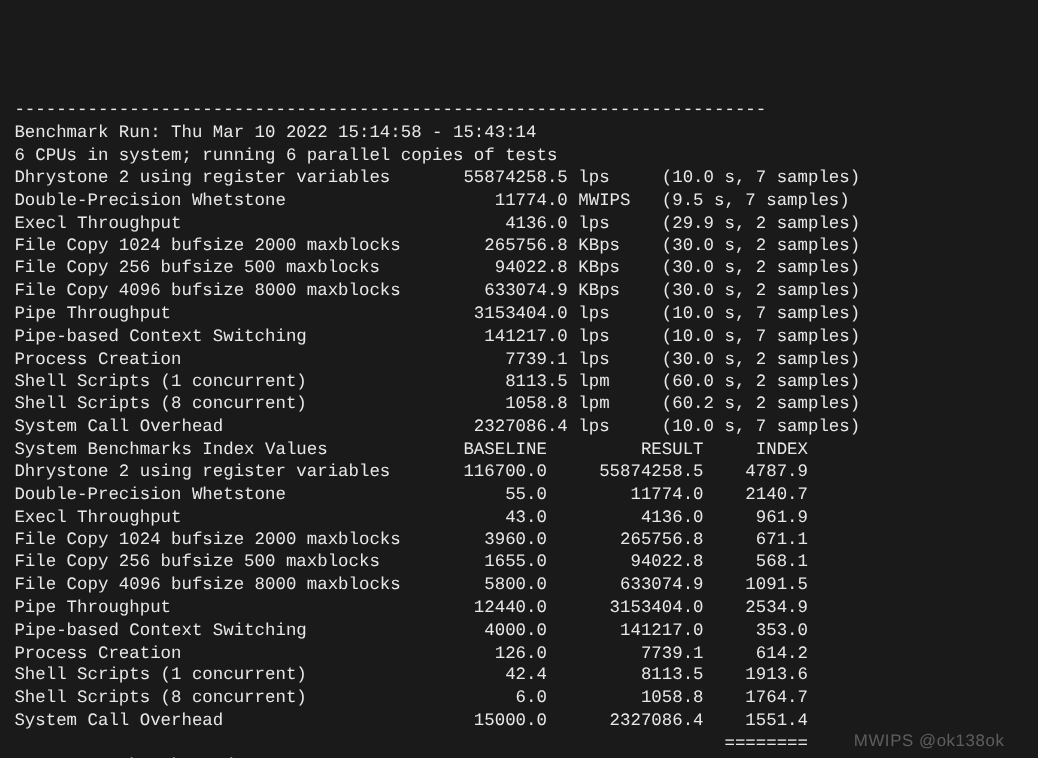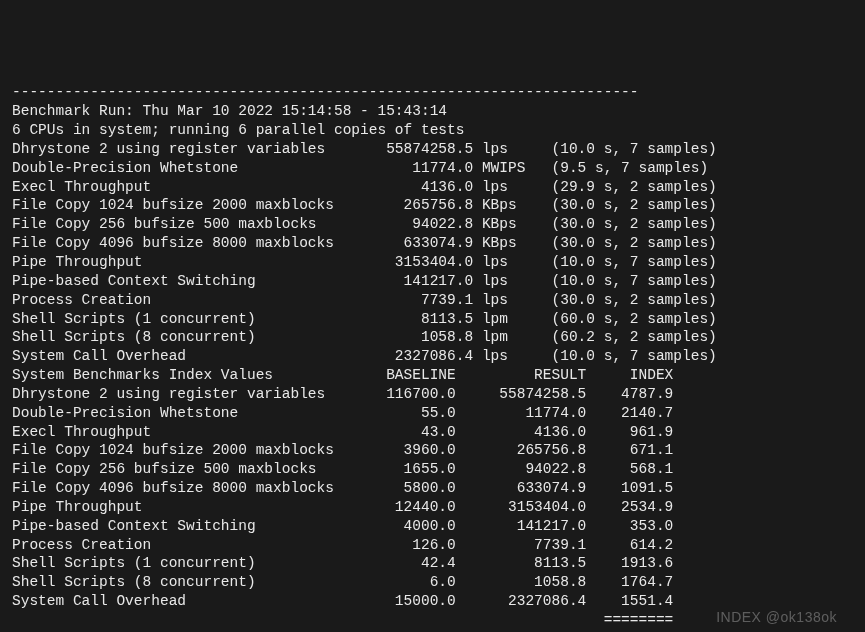--- a/index.html
+++ b/index.html
@@ -28,16 +28,16 @@
     letter-spacing: 0.5px;
     pointer-events: none;
   }
 </style>
 </head>
 <body>
 
 
 
 <div id="out"><div class="row">------------------------------------------------------------------------</div><div class="row">Benchmark Run: Thu Mar 10 2022 15:14:58 - 15:43:14</div><div class="row">6 CPUs in system; running 6 parallel copies of tests</div><div class="row"></div><div class="row">Dhrystone 2 using register variables       55874258.5 lps     (10.0 s, 7 samples)</div><div class="row">Double-Precision Whetstone                    11774.0 MWIPS   (9.5 s, 7 samples)</div><div class="row">Execl Throughput                               4136.0 lps     (29.9 s, 2 samples)</div><div class="row">File Copy 1024 bufsize 2000 maxblocks        265756.8 KBps    (30.0 s, 2 samples)</div><div class="row">File Copy 256 bufsize 500 maxblocks           94022.8 KBps    (30.0 s, 2 samples)</div><div class="row">File Copy 4096 bufsize 8000 maxblocks        633074.9 KBps    (30.0 s, 2 samples)</div><div class="row">Pipe Throughput                             3153404.0 lps     (10.0 s, 7 samples)</div><div class="row">Pipe-based Context Switching                 141217.0 lps     (10.0 s, 7 samples)</div><div class="row">Process Creation                               7739.1 lps     (30.0 s, 2 samples)</div><div class="row">Shell Scripts (1 concurrent)                   8113.5 lpm     (60.0 s, 2 samples)</div><div class="row">Shell Scripts (8 concurrent)                   1058.8 lpm     (60.2 s, 2 samples)</div><div class="row">System Call Overhead                        2327086.4 lps     (10.0 s, 7 samples)</div><div class="row"></div><div class="row">System Benchmarks Index Values             BASELINE         RESULT     INDEX</div><div class="row">Dhrystone 2 using register variables       116700.0     55874258.5    4787.9</div><div class="row">Double-Precision Whetstone                     55.0        11774.0    2140.7</div><div class="row">Execl Throughput                               43.0         4136.0     961.9</div><div class="row">File Copy 1024 bufsize 2000 maxblocks        3960.0       265756.8     671.1</div><div class="row">File Copy 256 bufsize 500 maxblocks          1655.0        94022.8     568.1</div><div class="row">File Copy 4096 bufsize 8000 maxblocks        5800.0       633074.9    1091.5</div><div class="row">Pipe Throughput                             12440.0      3153404.0    2534.9</div><div class="row">Pipe-based Context Switching                 4000.0       141217.0     353.0</div><div class="row">Process Creation                              126.0         7739.1     614.2</div><div class="row">Shell Scripts (1 concurrent)                   42.4         8113.5    1913.6</div><div class="row">Shell Scripts (8 concurrent)                    6.0         1058.8    1764.7</div><div class="row">System Call Overhead                        15000.0      2327086.4    1551.4</div><div class="row">                                                                    ========</div><div class="row">System Benchmarks Index Score                                         1225.5</div></div>
-<div class="watermark">INDEX @ok138ok</div>
+<div class="watermark">MWIPS @ok138ok</div>
 
 
 
 
 </body></html>

